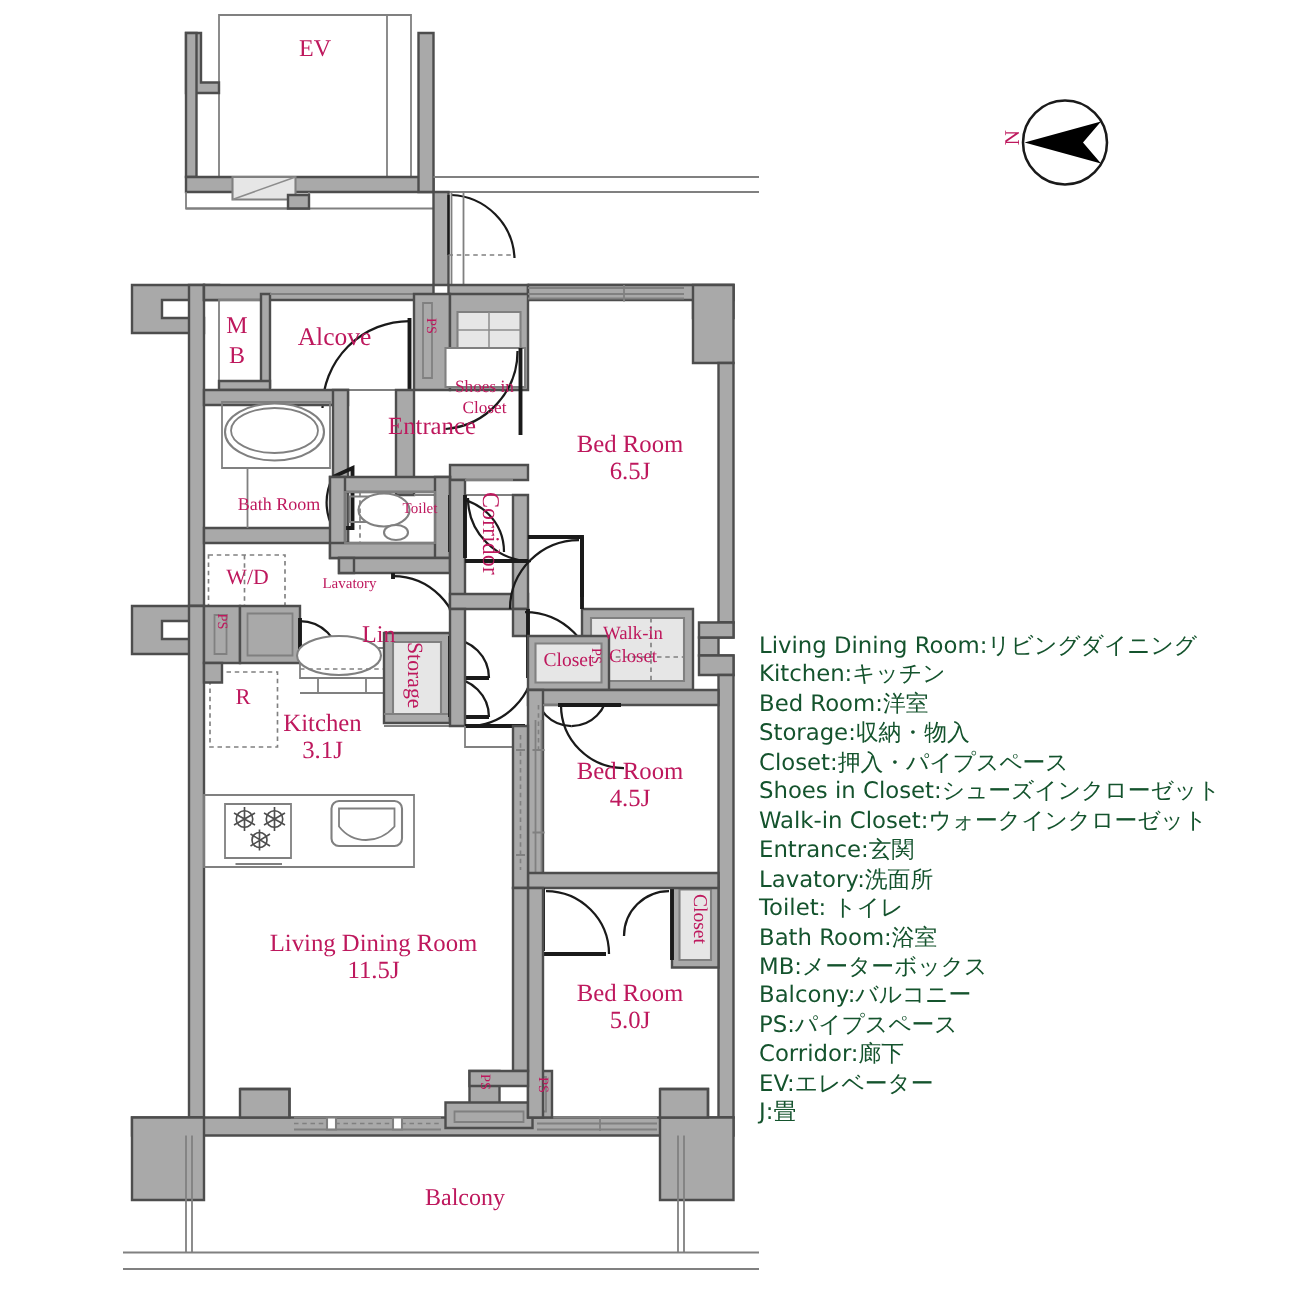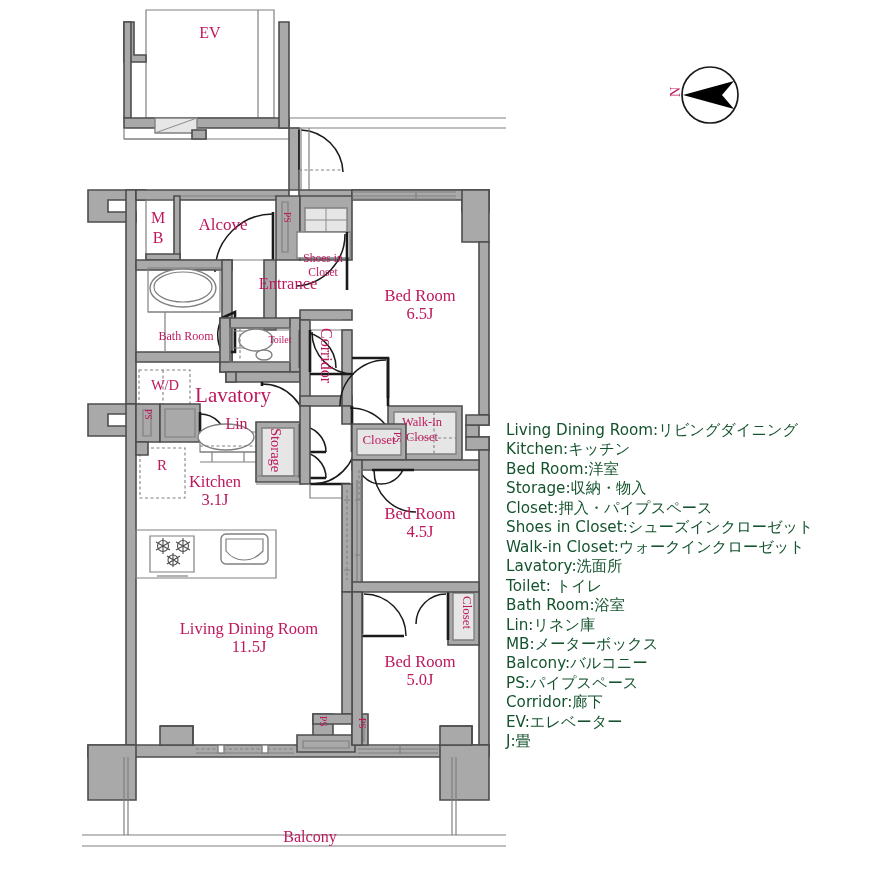--- a/index.html
+++ b/index.html
@@ -361,23 +361,23 @@
   <div class="lbl stack" style="left:294px; top:224px; width:58px; font-size:11.5px; line-height:1.18;margin-top:28px;"><span>Shoes in Closet</span></div>
 
   <div class="lbl" style="left:236px; top:275px; width:104px; font-size:16.5px;"><span>Entrance</span></div>
 
   <div class="lbl stack" style="left:150px; top:312px; width:72px; font-size:12px; line-height:1.16;margin-top:18px;"><span>Bath Room</span></div>
 
   <div class="lbl" style="left:254px; top:334px; width:52px;  font-size:10px;"><span>Toilet</span></div>
 
   <div class="lbl" style="left:140px; top:377px; width:50px;  font-size:14.5px;"><span>W/D</span></div>
 
-  <div class="lbl" style="left:186px; top:384px; width:94px;  font-size:21px;text-align:center;"><span>Lavatory</span></div>
-
-  <div class="lbl" style="left:164px; top:415px; width:53px;  font-size:16px;padding-left:46px;"><span>Lin</span></div>
+  <div class="lbl" style="left:186px; top:384px; width:94px;  font-size:10px;text-align:center;"><span>Lavatory</span></div>
+
+  <div class="lbl" style="left:180px; top:415px; width:53px;  font-size:16px;padding-left:46px;"><span>Lin</span></div>
 
   <div class="lbl vert" style="left:142px; top:409px; font-size:9.5px;"><span>PS</span></div>
 
   <div class="lbl vert" style="left:281px; top:212px; font-size:9.5px;"><span>PS</span></div>
 
   <div class="lbl vert" style="left:391px; top:432px; font-size:9.5px;"><span>PS</span></div>
 
   <div class="lbl vert" style="left:356px; top:718px; font-size:9.5px;"><span>PS</span></div>
 
   <div class="lbl vert" style="left:317px; top:716px; font-size:9.5px;"><span>PS</span></div>
@@ -412,40 +412,40 @@
   <div class="lbl" style="left:356px; top:653px; width:128px; font-size:16.5px;">
     <div>Bed Room</div>
     <div>5.0J</div>
   </div>
 
   <div class="lbl" style="left:160px; top:620px; width:178px; font-size:16.5px;">
     <div>Living Dining Room</div>
     <div>11.5J</div>
   </div>
 
-  <div class="lbl" style="left:250px; top:790px; width:120px; font-size:16px;margin-top:38px;"><span>Balcony</span></div>
+  <div class="lbl" style="left:250px; top:790px; width:120px; font-size:16px;"><span>Balcony</span></div>
 
   <svg style="position:absolute; left:672px; top:58px; width:72px; height:72px;" viewBox="0 0 72 72">
     <circle cx="38" cy="37" r="28" fill="#ffffff" stroke="#1a1a1a" stroke-width="1.7"></circle>
     <path d="M11,37 L62,23 L50,37 L62,51 Z" fill="#000000"></path>
   </svg>
   <div class="lbl" style="left:668px; top:84px; width:16px; font-size:14px; transform:rotate(-90deg); transform-origin:center;"><span>N</span></div>
 
   <div class="legend">
     <div>Living Dining Room:リビングダイニング</div>
     <div>Kitchen:キッチン</div>
     <div>Bed Room:洋室</div>
     <div>Storage:収納・物入</div>
     <div>Closet:押入・パイプスペース</div>
     <div>Shoes in Closet:シューズインクローゼット</div>
     <div>Walk-in Closet:ウォークインクローゼット</div>
+    <div>Entrance:玄関</div>
     <div>Lavatory:洗面所</div>
     <div>Toilet: トイレ</div>
     <div>Bath Room:浴室</div>
-    <div>Lin:リネン庫</div>
     <div>MB:メーターボックス</div>
     <div>Balcony:バルコニー</div>
     <div>PS:パイプスペース</div>
     <div>Corridor:廊下</div>
     <div>EV:エレベーター</div>
     <div>J:畳</div>
   </div>
 
 </div>
 

